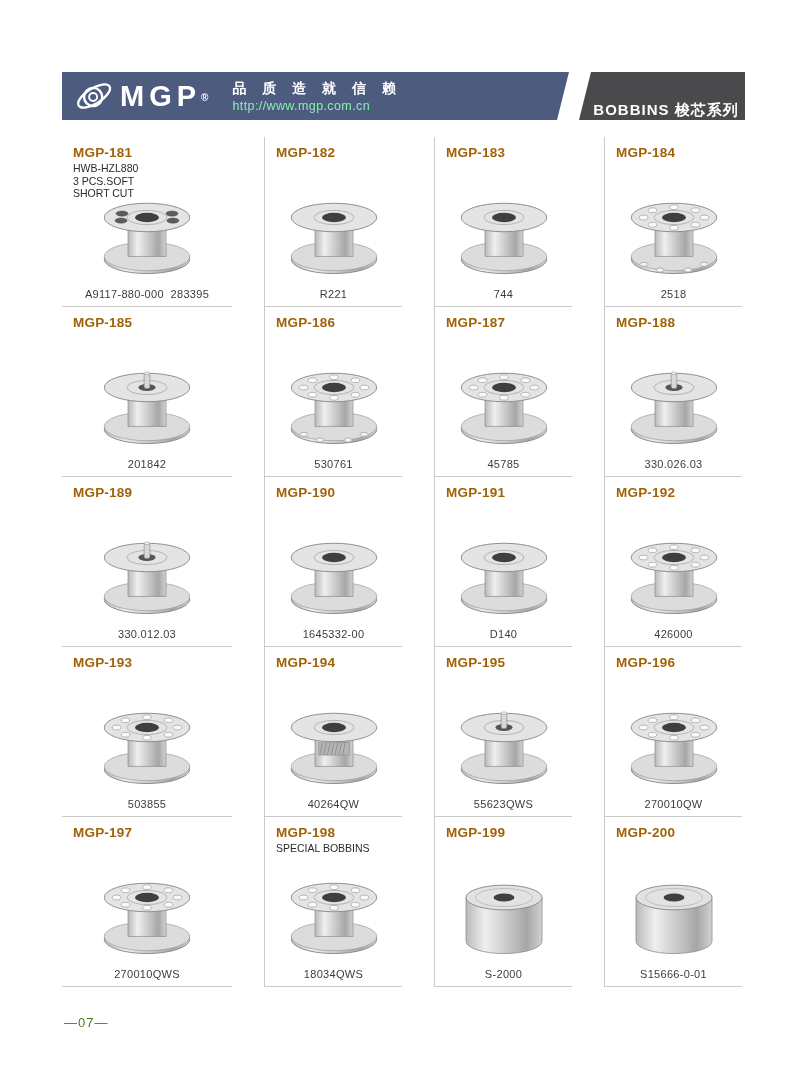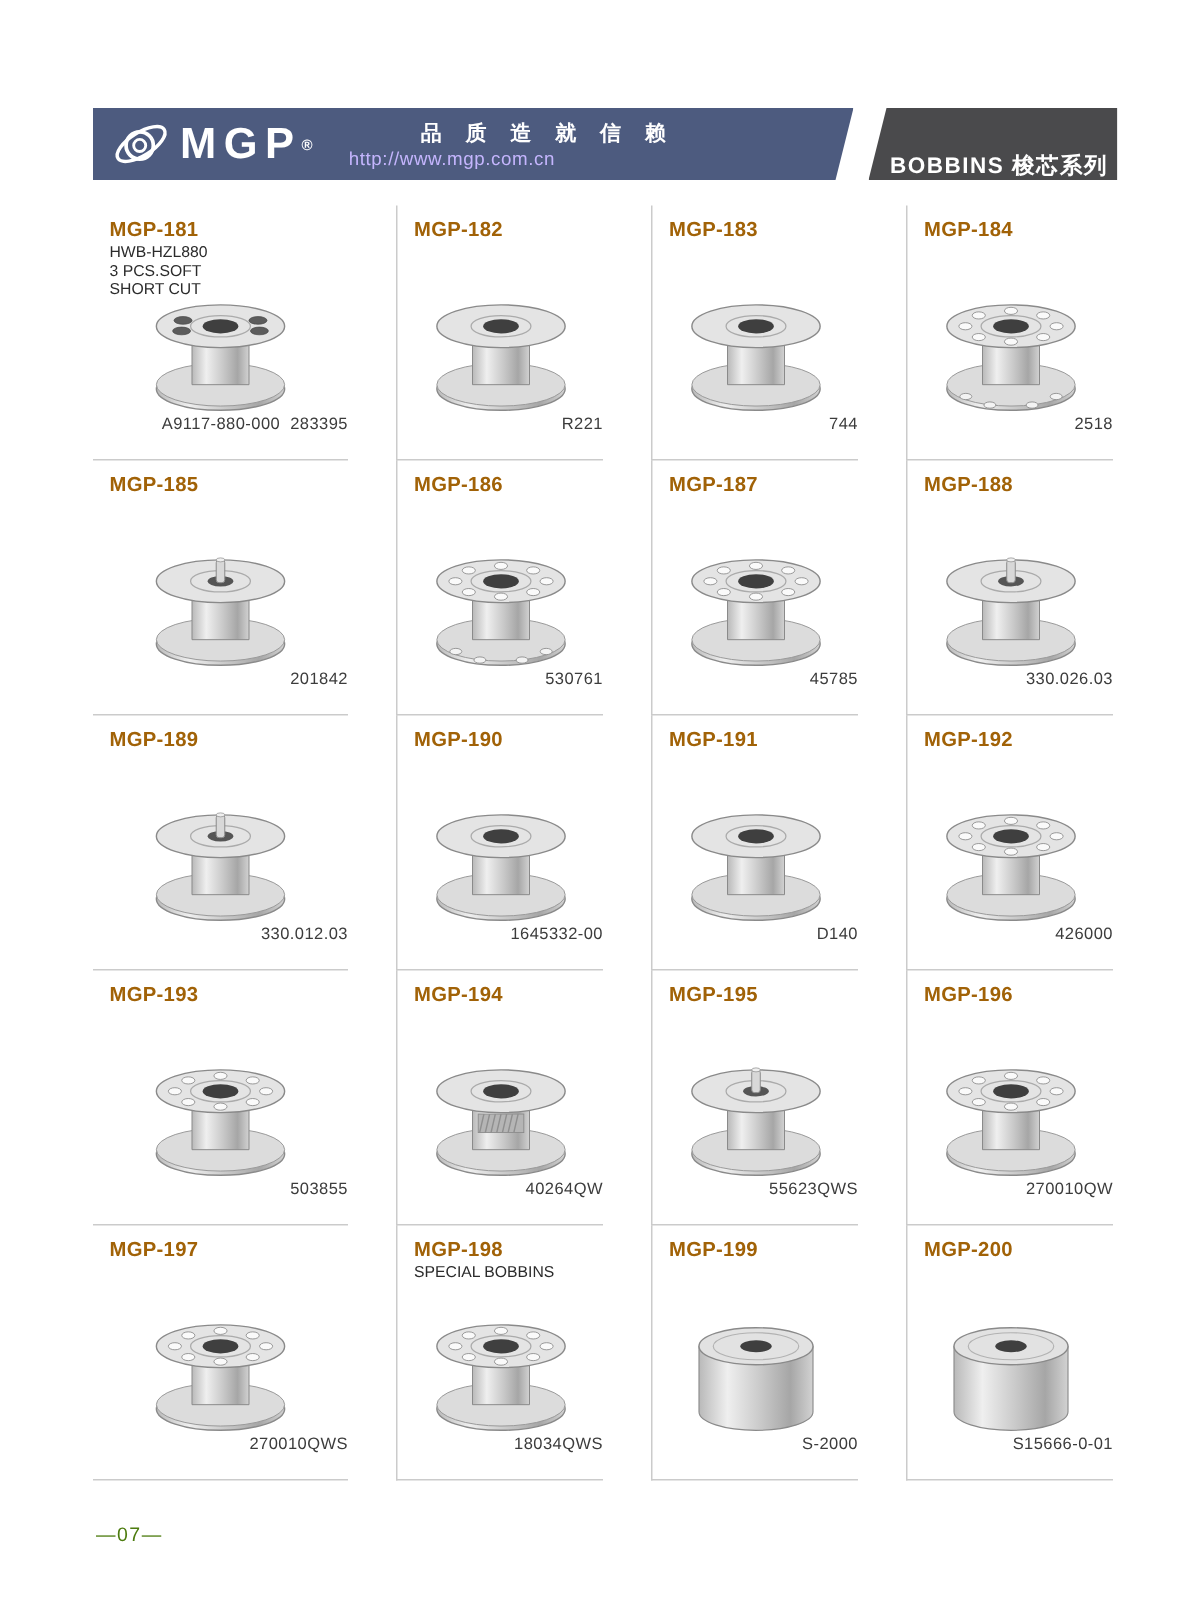--- a/index.html
+++ b/index.html
@@ -18,33 +18,33 @@
     position:absolute;left:517px;top:0;width:166px;height:48px;background:#4a4a4c;
     clip-path:polygon(12px 0,100% 0,100% 100%,0 100%);
     display:flex;align-items:flex-end;justify-content:center;
   }
   .series-title{color:#ffffff;font-weight:bold;font-size:15px;letter-spacing:1px;padding-left:8px;}
   .logo{display:flex;align-items:flex-end;margin-left:12px;}
   .logo-icon{width:44px;height:40px;}
   .logo-text{color:#ffffff;font-size:29px;font-weight:bold;letter-spacing:5px;line-height:40px;margin-left:2px;}
   .logo-reg{color:#ffffff;font-size:10px;vertical-align:top;position:relative;top:2px;letter-spacing:0;}
   .tagline{margin-left:24px;color:#ffffff;}
-  .tagline-cn{font-size:14px;font-weight:bold;letter-spacing:6px;white-space:pre;margin-left:48px;}
-  .tagline-url{font-size:12.5px;color:#c4b5fd;margin-top:1px;letter-spacing:.4px;}
+  .tagline-cn{font-size:14px;font-weight:bold;letter-spacing:6px;white-space:pre;}
+  .tagline-url{font-size:12.5px;color:#86efac;margin-top:1px;letter-spacing:.4px;}
   
   .grid{
     position:absolute;left:62px;top:137px;width:680px;
     display:grid;grid-template-columns:repeat(4,170px);grid-auto-rows:170px;
   }
   .cell{position:relative;box-sizing:border-box;border-bottom:1px solid #cbcbcb;}
   .cell:not(:nth-child(4n+1)){border-left:1px solid #cbcbcb;margin-left:32px;}
   .code{position:absolute;top:8px;left:11px;color:#a16207;font-weight:bold;font-size:13.5px;letter-spacing:.2px;}
   .desc{position:absolute;top:25px;left:11px;font-size:10.5px;color:#2b2b2b;line-height:1.2;}
   .imgbox{position:absolute;left:0;top:48px;width:100%;height:102px;display:flex;align-items:center;justify-content:center;}
-  .pn{position:absolute;bottom:17px;left:0;width:100%;text-align:right;font-size:11px;color:#3c3c3c;letter-spacing:.3px;white-space:pre;}
+  .pn{position:absolute;bottom:6px;left:0;width:100%;text-align:center;font-size:11px;color:#3c3c3c;letter-spacing:.3px;white-space:pre;}
   
   .footer{position:absolute;left:64px;top:1015px;font-size:13px;color:#4d7c0f;letter-spacing:1px;}
 </style>
 </head>
 <body>
 
 <div class="banner">
   <div class="banner-blue">
     <div class="logo">
       <svg class="logo-icon" viewBox="0 0 46 40">

